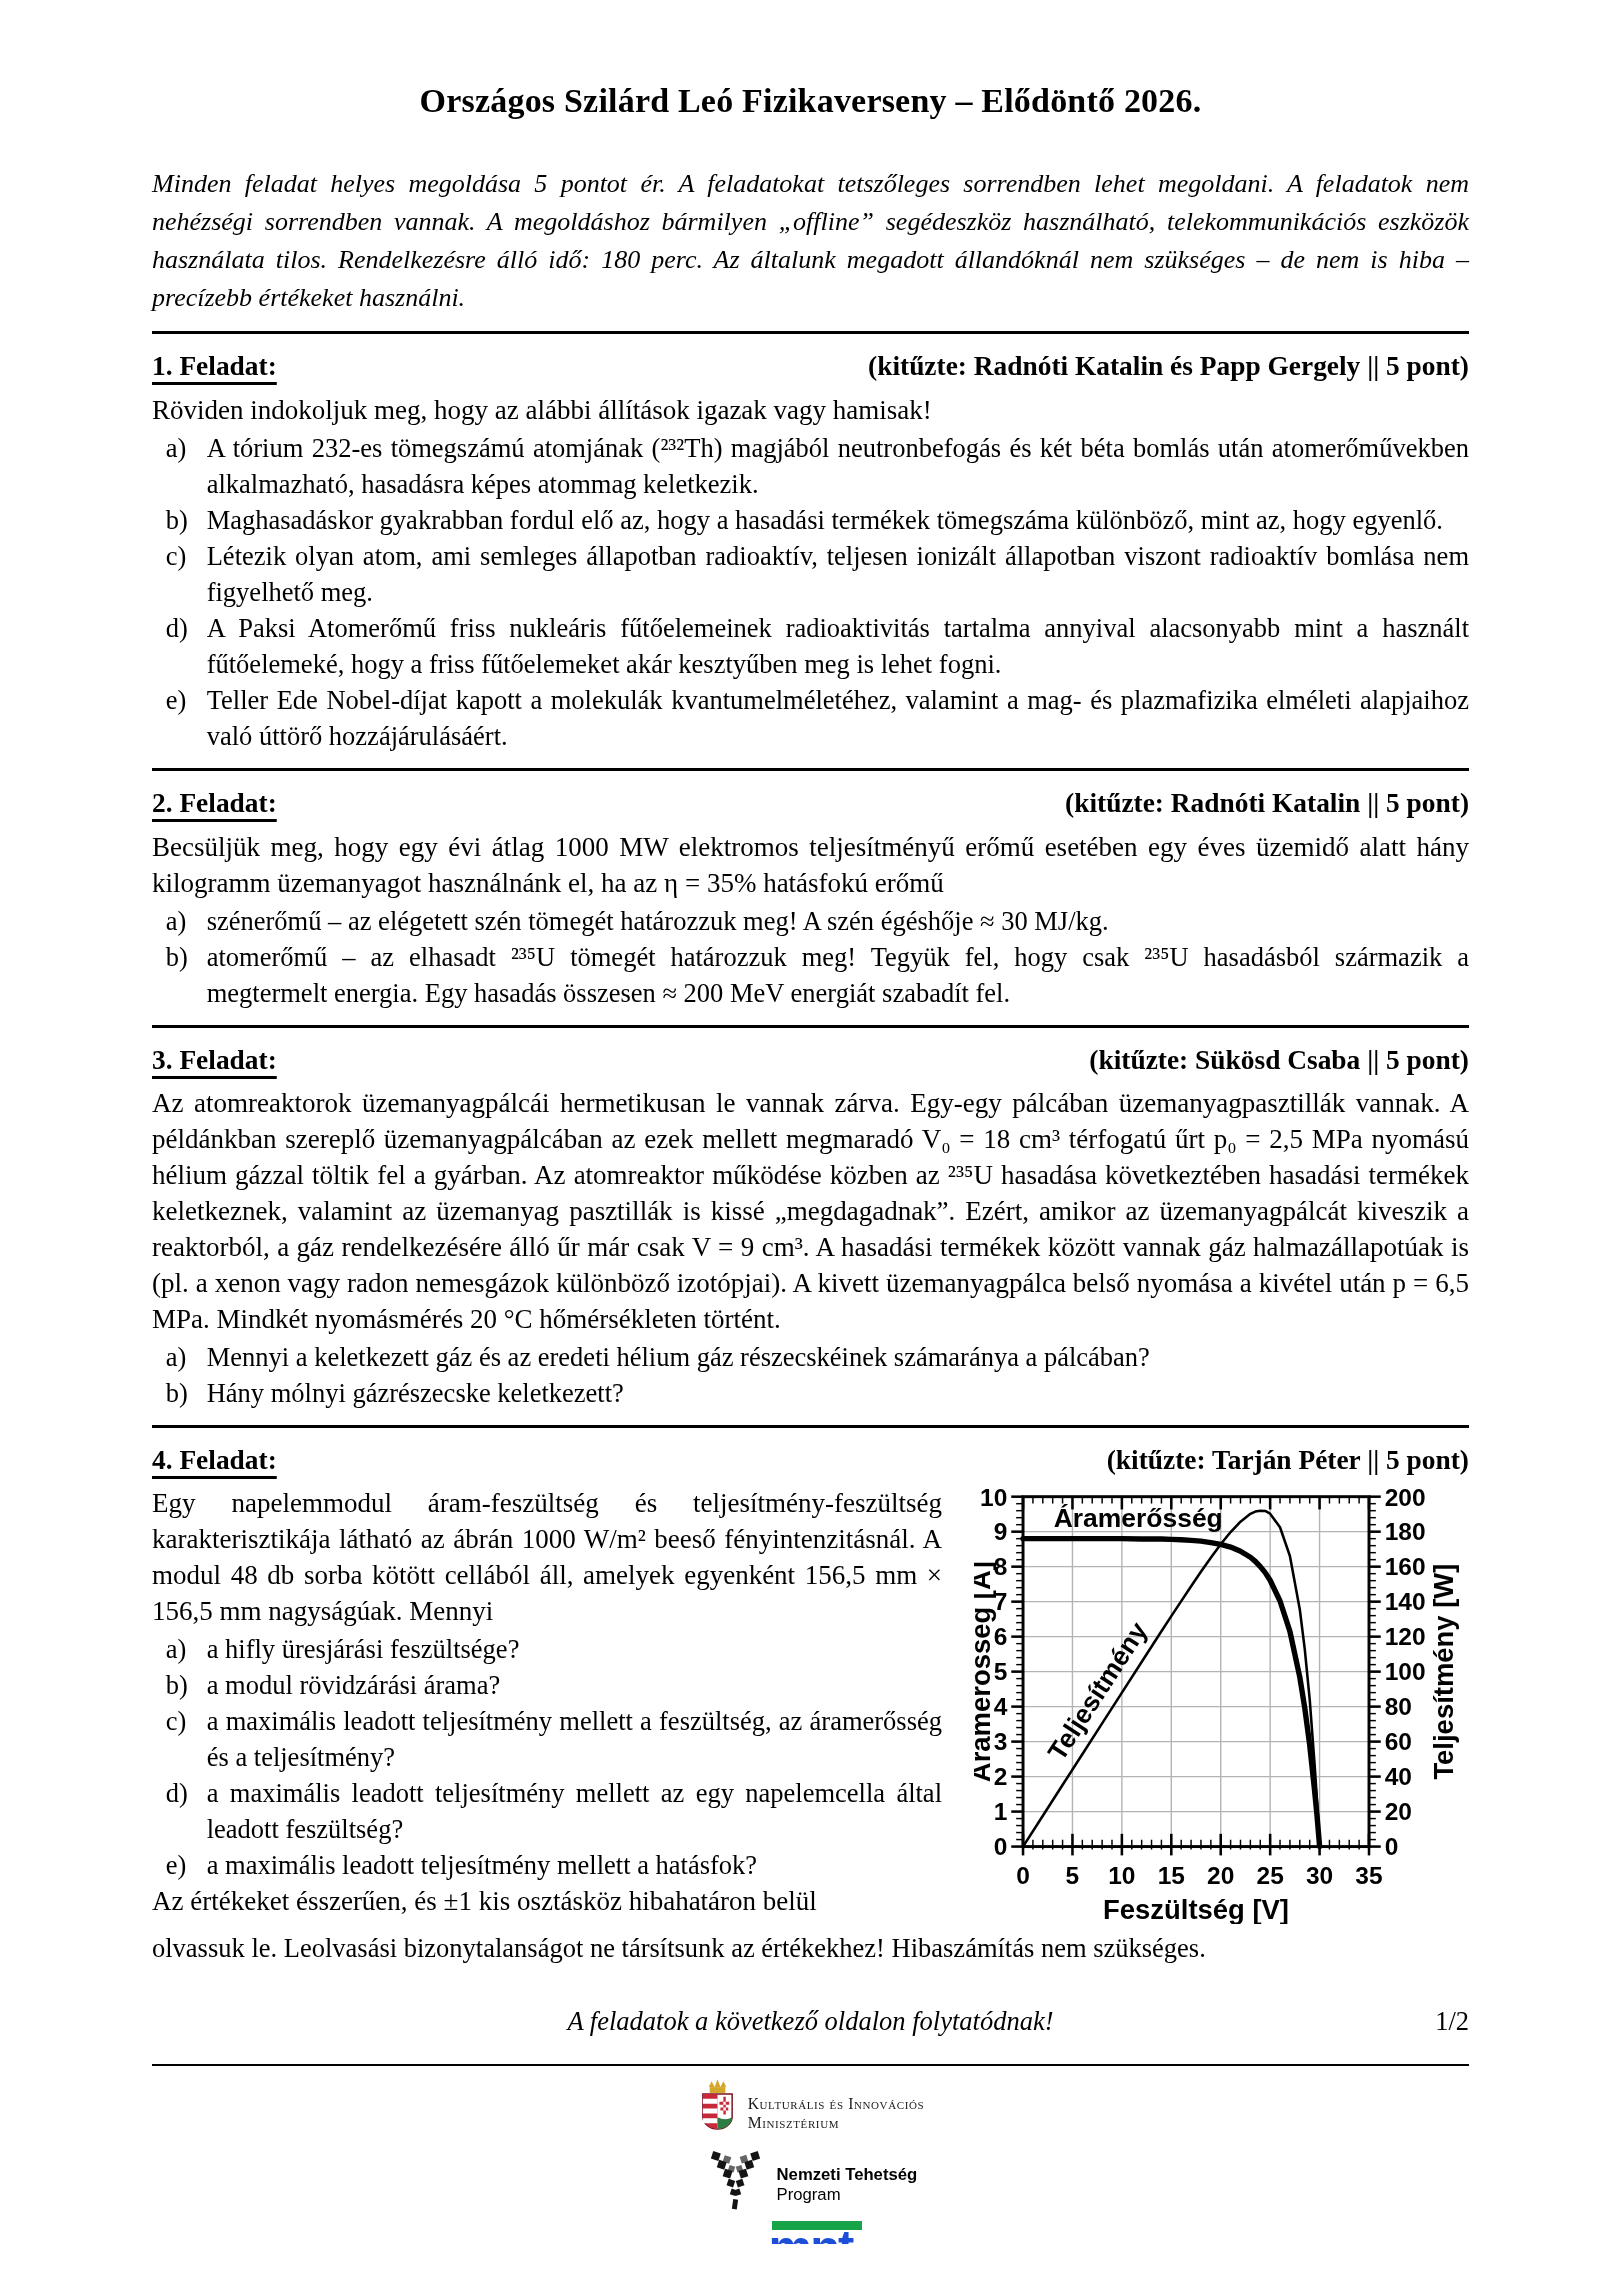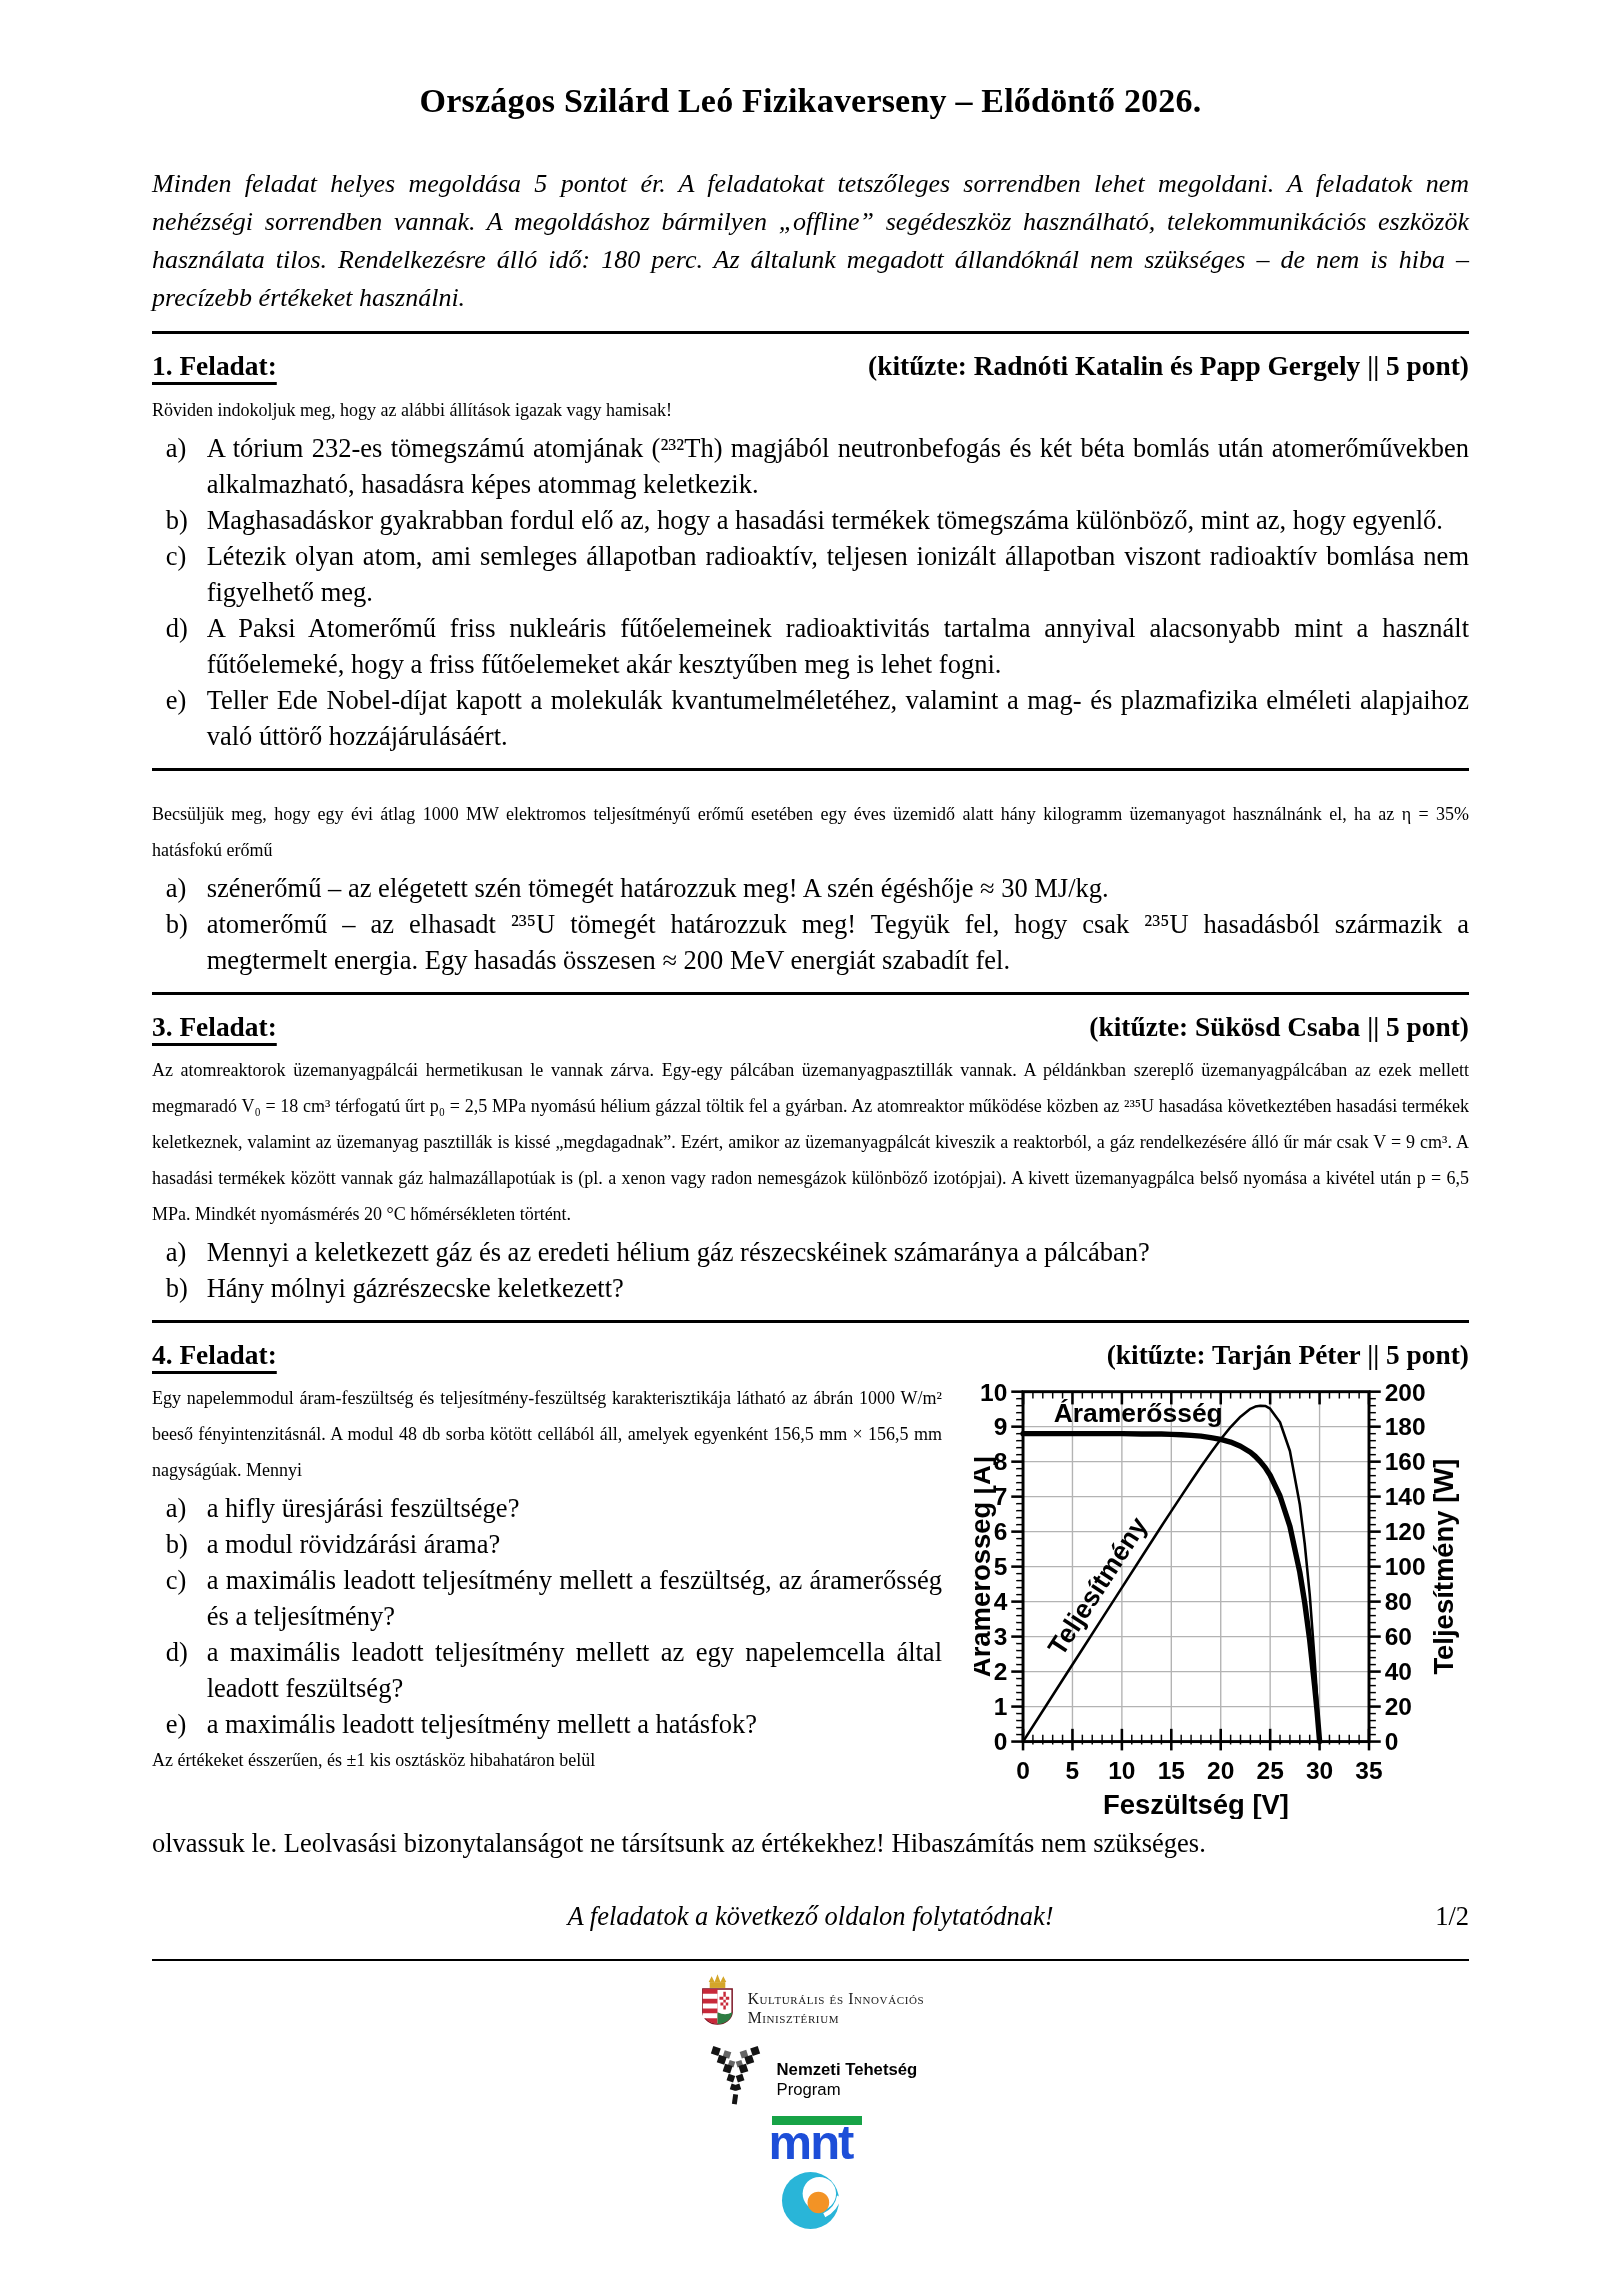--- a/index.html
+++ b/index.html
@@ -4,21 +4,21 @@
 <style>
   html,body{margin:0;padding:0;background:#ffffff;}
   .page{width:1621px;height:2244px;background:#fff;position:relative;overflow:hidden;
         font-family:"Liberation Serif","DejaVu Serif",serif;color:#000;}
   .content{margin:0 152px;width:1317px;}
   h1.title{margin:82px 0 0 0;text-align:center;font-size:34px;font-weight:bold;letter-spacing:0.2px;}
   .intro{margin-top:45px;font-style:italic;font-size:26px;line-height:38px;text-align:justify;}
   .sec{border-top:3.9px solid #000;margin-top:14px;padding-top:16px;}
   .sec-head{display:flex;justify-content:space-between;align-items:baseline;font-size:27.4px;font-weight:bold;line-height:33px;}
   .sec-num{text-decoration:underline;text-underline-offset:6.9px;text-decoration-thickness:2.5px;}
-  .para{font-size:18px;line-height:36px;text-align:justify;margin-top:8.8px;font-family:Liberation Serif, serif;}
+  .para{font-size:27px;line-height:36px;text-align:justify;margin-top:8.8px;font-family:Liberation Serif, serif;}
   .items{margin-top:2px;}
   .item{display:flex;font-size:26.5px;line-height:36px;}
   .item .lbl{flex:none;width:41px;margin-left:13.7px;}
   .item .itxt{flex:1;text-align:justify;}
   .p4row{display:flex;margin-top:7.8px;}
   .p4col{width:790px;flex:none;}
   .p4col .para{margin-top:0;}
   .chartbox{flex:1;display:flex;justify-content:flex-end;align-items:flex-start;margin-top:-3.9px;}
   .tk{font:bold 25px "Liberation Sans",sans-serif;fill:#000;}
   .clabel{font:bold 27px "Liberation Sans",sans-serif;fill:#000;}
@@ -77,20 +77,24 @@
           <span class="itxt">A Paksi Atomerőmű friss nukleáris fűtőelemeinek radioaktivitás tartalma annyival alacsonyabb mint a használt fűtőelemeké, hogy a friss fűtőelemeket akár kesztyűben meg is lehet fogni.</span>
         </div>
         <div class="item">
           <span class="lbl">e)</span>
           <span class="itxt">Teller Ede Nobel-díjat kapott a molekulák kvantumelméletéhez, valamint a mag- és plazmafizika elméleti alapjaihoz való úttörő hozzájárulásáért.</span>
         </div>
       </div>
     </div>
 
     <div class="sec">
+      <div class="sec-head">
+        <span class="sec-num">2. Feladat:</span>
+        <span class="sec-credit">(kitűzte: Radnóti Katalin || 5 pont)</span>
+      </div>
       <div class="para">Becsüljük meg, hogy egy évi átlag 1000 MW elektromos teljesítményű erőmű esetében egy éves üzemidő alatt hány kilogramm üzemanyagot használnánk el, ha az η = 35% hatásfokú erőmű</div>
       <div class="items">
         <div class="item">
           <span class="lbl">a)</span>
           <span class="itxt">szénerőmű – az elégetett szén tömegét határozzuk meg! A szén égéshője ≈ 30 MJ/kg.</span>
         </div>
         <div class="item">
           <span class="lbl">b)</span>
           <span class="itxt">atomerőmű – az elhasadt ²³⁵U tömegét határozzuk meg! Tegyük fel, hogy csak ²³⁵U hasadásból származik a megtermelt energia. Egy hasadás összesen ≈ 200 MeV energiát szabadít fel.</span>
         </div>

